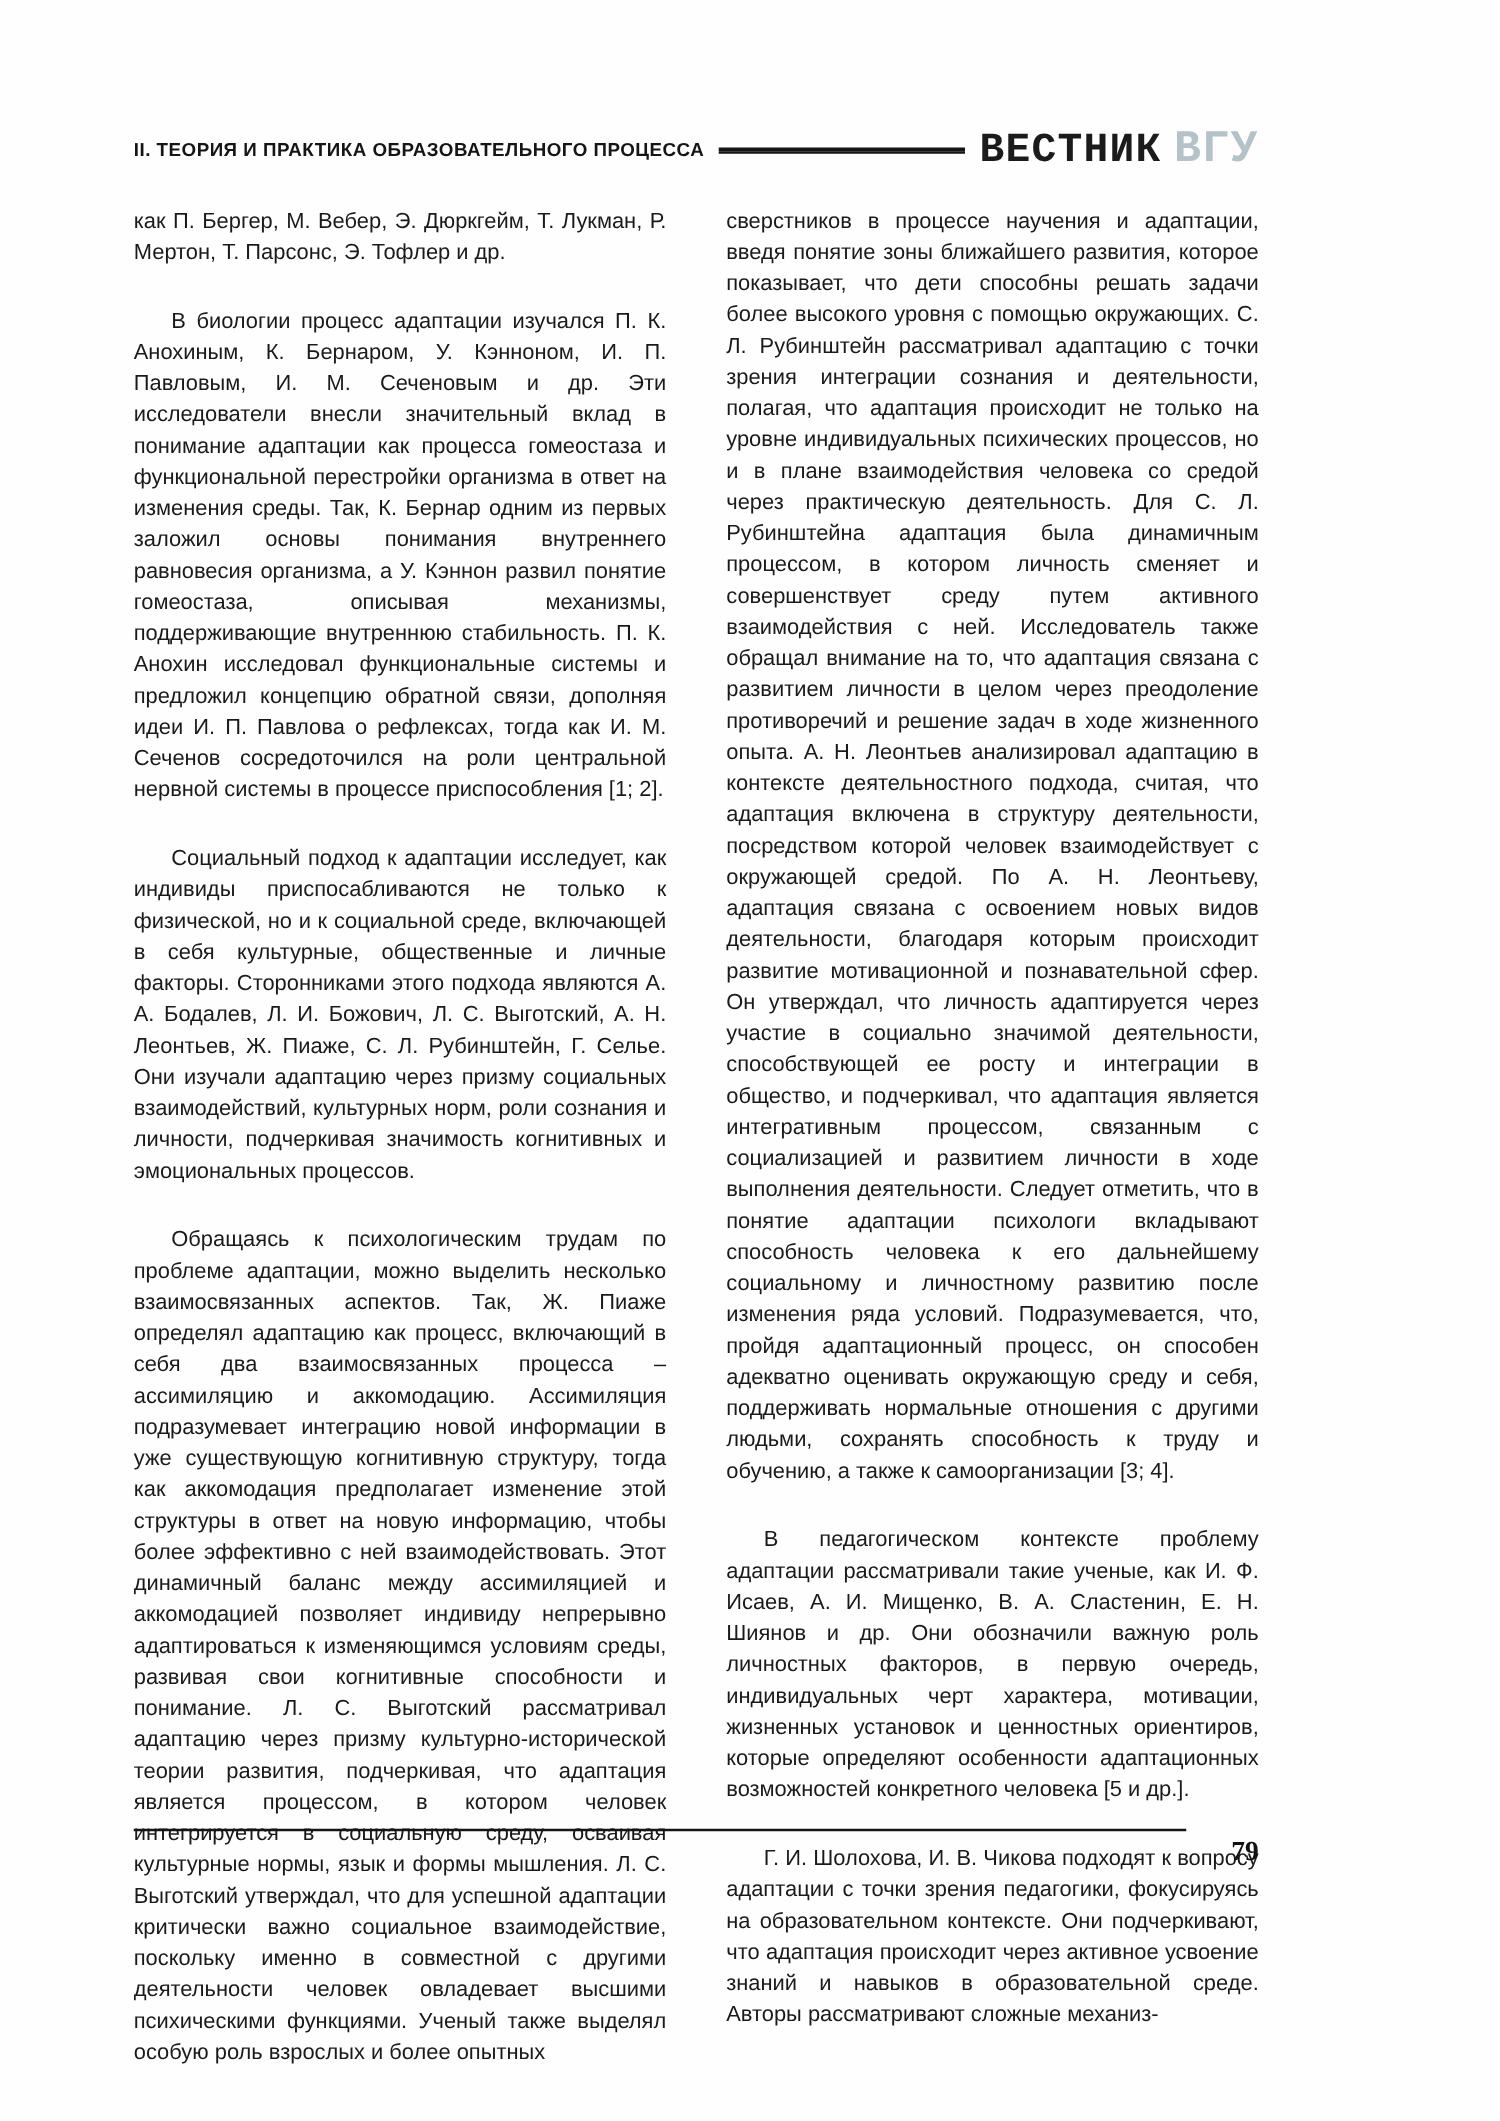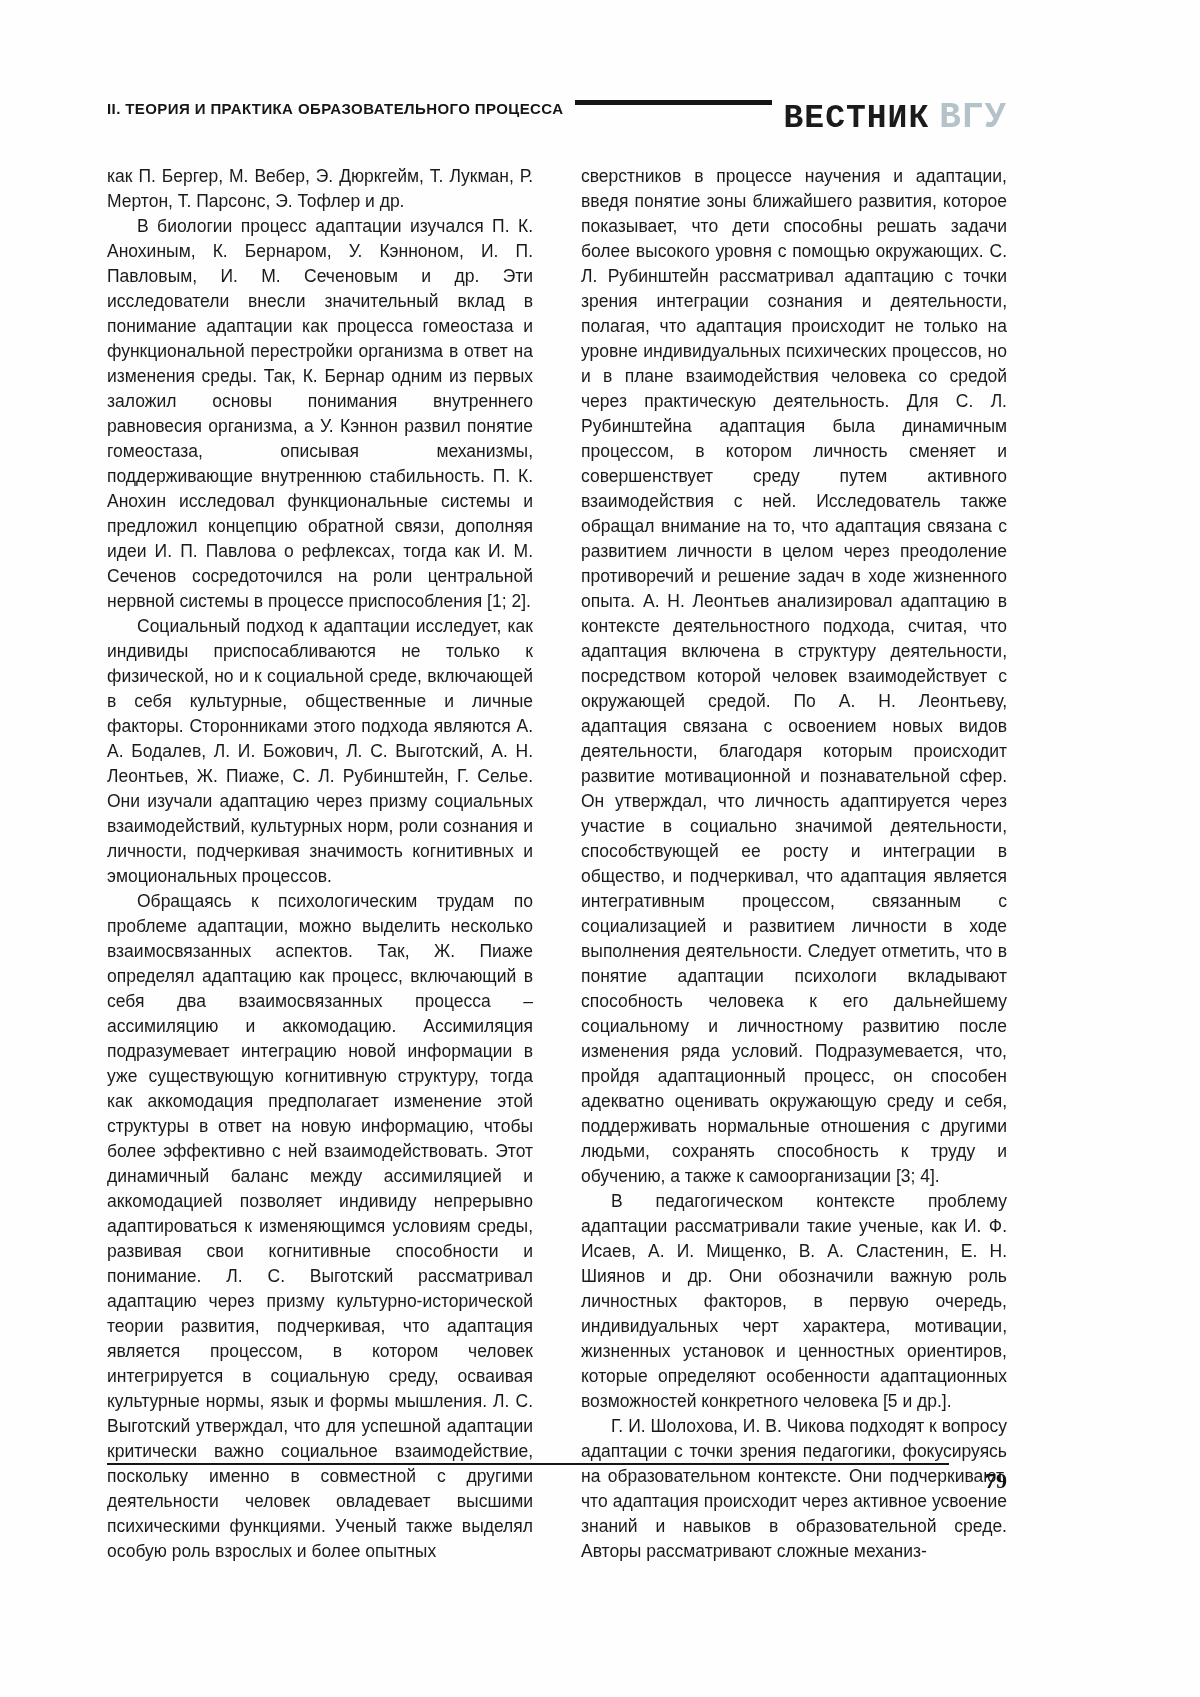--- a/index.html
+++ b/index.html
@@ -18,20 +18,21 @@
   }
   .content {
     position: absolute;
     left: 107px;
     top: 100px;
     width: 900px;
   }
   
   .page-header {
     display: flex;
+    align-items: center;
     width: 100%;
     height: 40px;
   }
   .section-title {
     font-size: 15px;
     font-weight: bold;
     letter-spacing: 0.4px;
     color: #151515;
     white-space: nowrap;
   }
@@ -72,20 +73,21 @@
     line-height: 25px;
     text-align: justify;
     hyphens: auto;
     -webkit-hyphens: auto;
   }
   .para {
     margin: 0;
   }
   .para.indent {
     text-indent: 30px;
+    margin-top: 30px;
   }
   
   .page-footer {
     position: absolute;
     left: 107px;
     top: 1434px;
     width: 900px;
     display: flex;
     align-items: center;
   }

